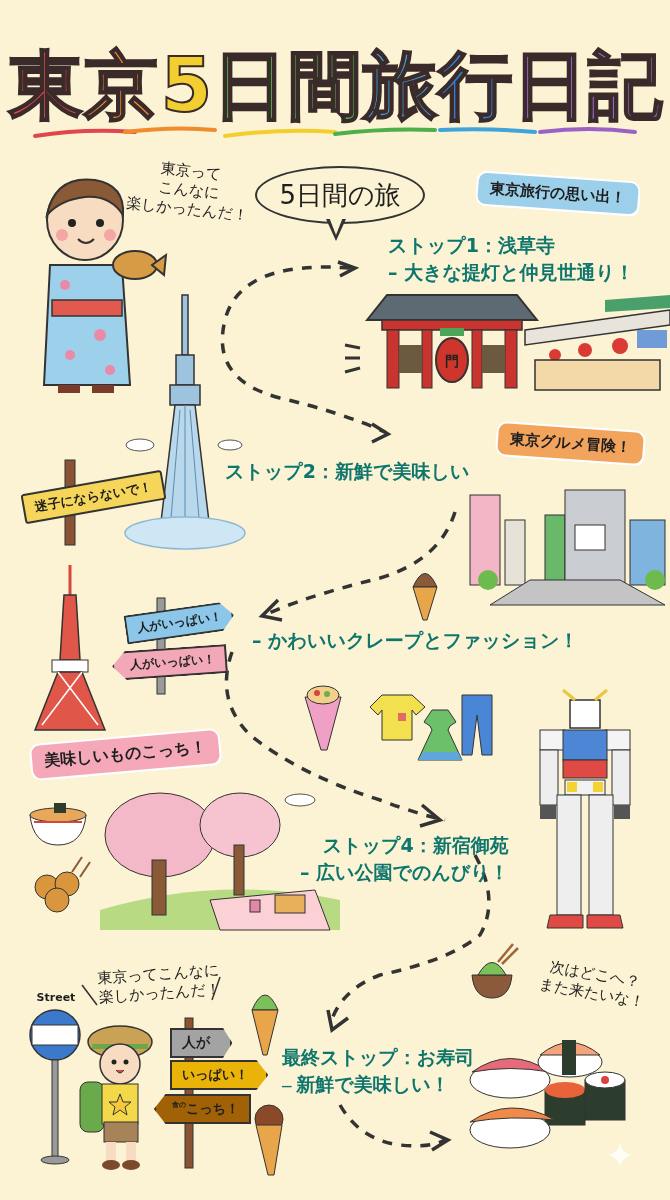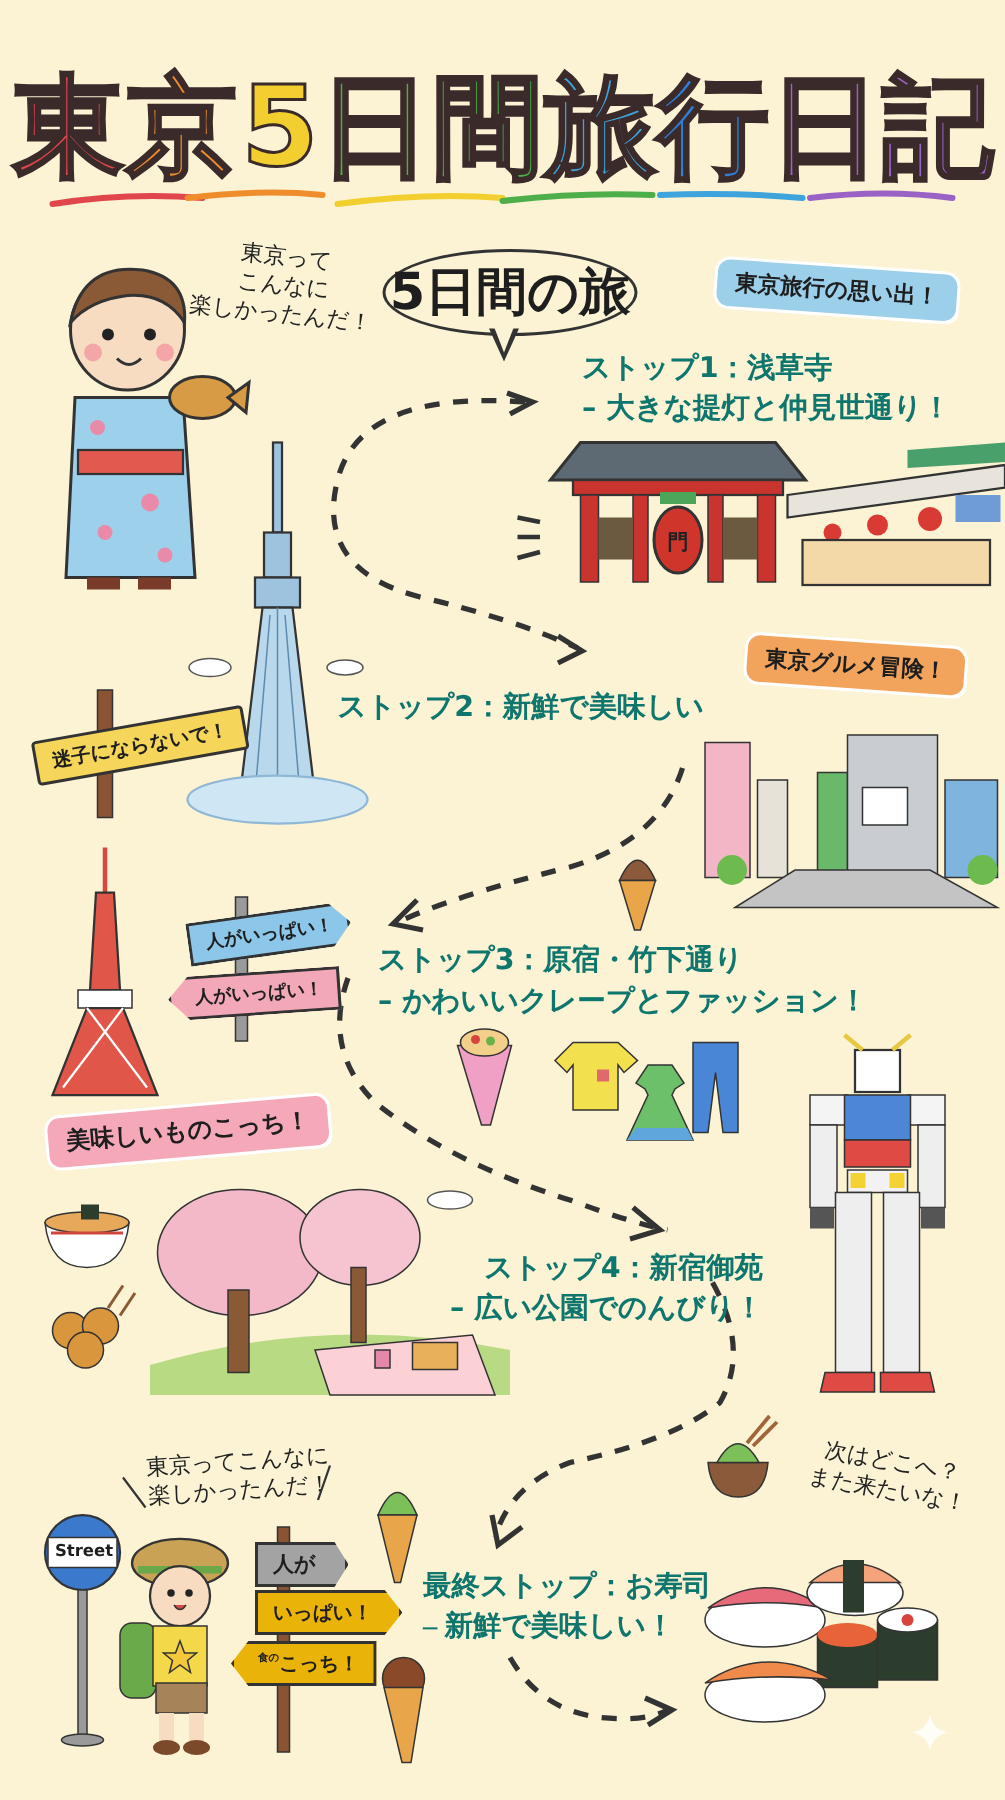--- a/index.html
+++ b/index.html
@@ -33,21 +33,21 @@
 
   
   .hand { position: absolute; font-size: 15px; line-height: 19px; color: #222; white-space: nowrap; }
 
   .bubble {
     position: absolute; left: 255px; top: 166px; width: 170px; height: 58px;
     border: 2px solid #333; border-radius: 50%;
     display: flex; align-items: center; justify-content: center;
     background: #fbf3d3;
   }
-  .bubble span { font-size: 34px; font-weight: bold; }
+  .bubble span { font-size: 26px; font-weight: normal; }
   .bubble-tail {
     position: absolute; left: 326px; top: 219px; width: 0; height: 0;
     border-left: 10px solid transparent; border-right: 10px solid transparent;
     border-top: 22px solid #333;
   }
   .bubble-tail::after {
     content: ""; position: absolute; left: -7px; top: -24px;
     border-left: 7px solid transparent; border-right: 7px solid transparent;
     border-top: 18px solid #fbf3d3;
   }
@@ -217,21 +217,20 @@
   <path d="M28 107 L68 160 M52 107 L12 160" stroke="#fff" stroke-width="1.5"></path>
 </svg>
 
 <svg style="left:155px; top:598px;" width="12" height="96">
   <rect x="2" y="0" width="8" height="96" fill="#9a9a9a" stroke="#333"></rect>
 </svg>
 <div class="sign" style="left:125px; top:608px; background:#8cc6e8; transform:rotate(-8deg); clip-path:polygon(0 0,88% 0,100% 50%,88% 100%,0 100%);">人がいっぱい！</div>
 <div class="sign" style="left:112px; top:648px; background:#f2a8b6; transform:rotate(-4deg); clip-path:polygon(12% 0,100% 0,100% 100%,12% 100%,0 50%); padding-left:16px;">人がいっぱい！</div>
 
 <div class="stop" style="left:252px; top:627px;">
-  <span class="l2">ストップ3：原宿・竹下通り</span>
   <span class="l2">– かわいいクレープとファッション！</span>
 </div>
 
 <svg style="left:303px; top:685px;" width="40" height="65">
   <path d="M2 12 L38 12 L24 65 L18 65 Z" fill="#f0a0c4" stroke="#333"></path>
   <ellipse cx="20" cy="10" rx="16" ry="9" fill="#f2d08a" stroke="#333"></ellipse>
   <circle cx="14" cy="8" r="3" fill="#d9433d"></circle>
     <circle cx="24" cy="9" r="3" fill="#6cb04a"></circle>
 </svg>
 <svg style="left:370px; top:695px;" width="55" height="45">
@@ -307,21 +306,21 @@
   <line x1="0" y1="0" x2="15" y2="20" stroke="#333" stroke-width="1.5"></line>
   <line x1="138" y1="-8" x2="130" y2="15" stroke="#333" stroke-width="1.5"></line>
 </svg>
 
 <svg style="left:30px; top:1005px;" width="50" height="160">
   <circle cx="25" cy="30" r="25" fill="#3a79cc" stroke="#333" stroke-width="1.5"></circle>
   <rect x="2" y="20" width="46" height="20" fill="#fff" stroke="#333"></rect>
   <rect x="22" y="55" width="6" height="100" fill="#9a9a9a" stroke="#333"></rect>
   <ellipse cx="25" cy="155" rx="14" ry="4" fill="#9a9a9a" stroke="#333"></ellipse>
 </svg>
-<div class="abs" style="left:36px; top:1027px; font-size:11px; font-weight:bold; width:40px; text-align:center;">Street</div>
+<div class="abs" style="left:36px; top:991px; font-size:11px; font-weight:bold; width:40px; text-align:center;">Street</div>
 
 <svg style="left:78px; top:1022px;" width="80" height="150">
   <ellipse cx="42" cy="20" rx="32" ry="16" fill="#c9a255" stroke="#333" stroke-width="1.5"></ellipse>
   <rect x="14" y="22" width="56" height="5" fill="#6aa84a"></rect>
   <circle cx="42" cy="42" r="20" fill="#f7dcc2" stroke="#333" stroke-width="1.5"></circle>
   <circle cx="36" cy="40" r="2.5" fill="#222"></circle>
     <circle cx="48" cy="40" r="2.5" fill="#222"></circle>
   <path d="M38 48 Q42 54 46 48" stroke="#333" fill="#d04a4a"></path>
   <rect x="2" y="60" width="24" height="50" rx="8" fill="#6aaa4a" stroke="#333"></rect>
   <rect x="24" y="62" width="36" height="40" fill="#f3d84a" stroke="#333"></rect>
@@ -331,21 +330,21 @@
     <rect x="48" y="120" width="10" height="20" fill="#f7dcc2"></rect>
   <ellipse cx="33" cy="143" rx="9" ry="5" fill="#7a4a2a"></ellipse>
     <ellipse cx="53" cy="143" rx="9" ry="5" fill="#7a4a2a"></ellipse>
 </svg>
 
 <svg style="left:183px; top:1018px;" width="12" height="150">
   <rect x="2" y="0" width="8" height="150" fill="#8a5434" stroke="#333"></rect>
 </svg>
 <div class="sign" style="left:170px; top:1028px; background:#a3a3a3; clip-path:polygon(0 0,85% 0,100% 50%,85% 100%,0 100%); padding-right:20px; font-size:14px;">人が</div>
 <div class="sign" style="left:170px; top:1060px; background:#eab308; clip-path:polygon(0 0,88% 0,100% 50%,88% 100%,0 100%); padding-right:18px; font-size:13px;">いっぱい！</div>
-<div class="sign" style="left:154px; top:1094px; background:#eab308; clip-path:polygon(12% 0,100% 0,100% 100%,12% 100%,0 50%); padding-left:16px; font-size:13px;">
+<div class="sign" style="left:154px; top:1094px; background:#a16207; clip-path:polygon(12% 0,100% 0,100% 100%,12% 100%,0 50%); padding-left:16px; font-size:13px;">
   <span style="font-size:7px; vertical-align:top;">食の</span><span>こっち！</span>
 </div>
 
 <svg style="left:248px; top:985px;" width="35" height="70">
   <path d="M4 25 Q17 -5 30 25 Z" fill="#7cc05a" stroke="#333"></path>
   <path d="M4 25 L30 25 L19 70 L15 70 Z" fill="#e8a54a" stroke="#333"></path>
 </svg>
 <svg style="left:252px; top:1105px;" width="35" height="70">
   <circle cx="17" cy="14" r="14" fill="#8a4a2a" stroke="#333"></circle>
   <path d="M4 20 L30 20 L22 70 L16 70 Z" fill="#e8a54a" stroke="#333"></path>

